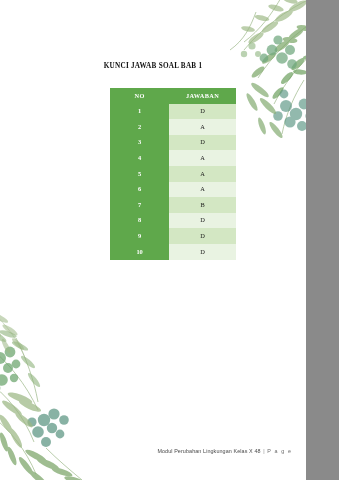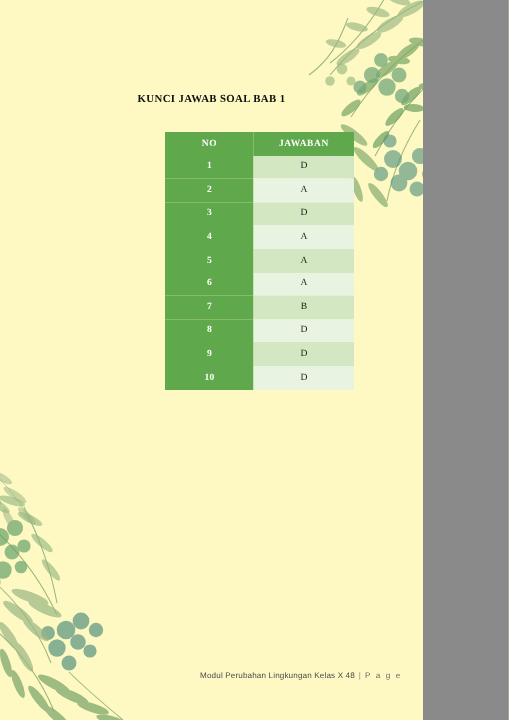--- a/index.html
+++ b/index.html
@@ -5,23 +5,23 @@
   html, body {
     margin: 0;
     padding: 0;
     background: #8a8a8a;
   }
   body {
     font-family: "Liberation Serif", serif;
   }
   .page {
     position: relative;
-    width: 282px;
+    width: 306px;
     height: 480px;
-    background: #fef9c3;
+    background: #ffffff;
     overflow: hidden;
   }
 
   
   .deco {
     position: absolute;
     pointer-events: none;
   }
   .deco-tr {
     top: -6px;

